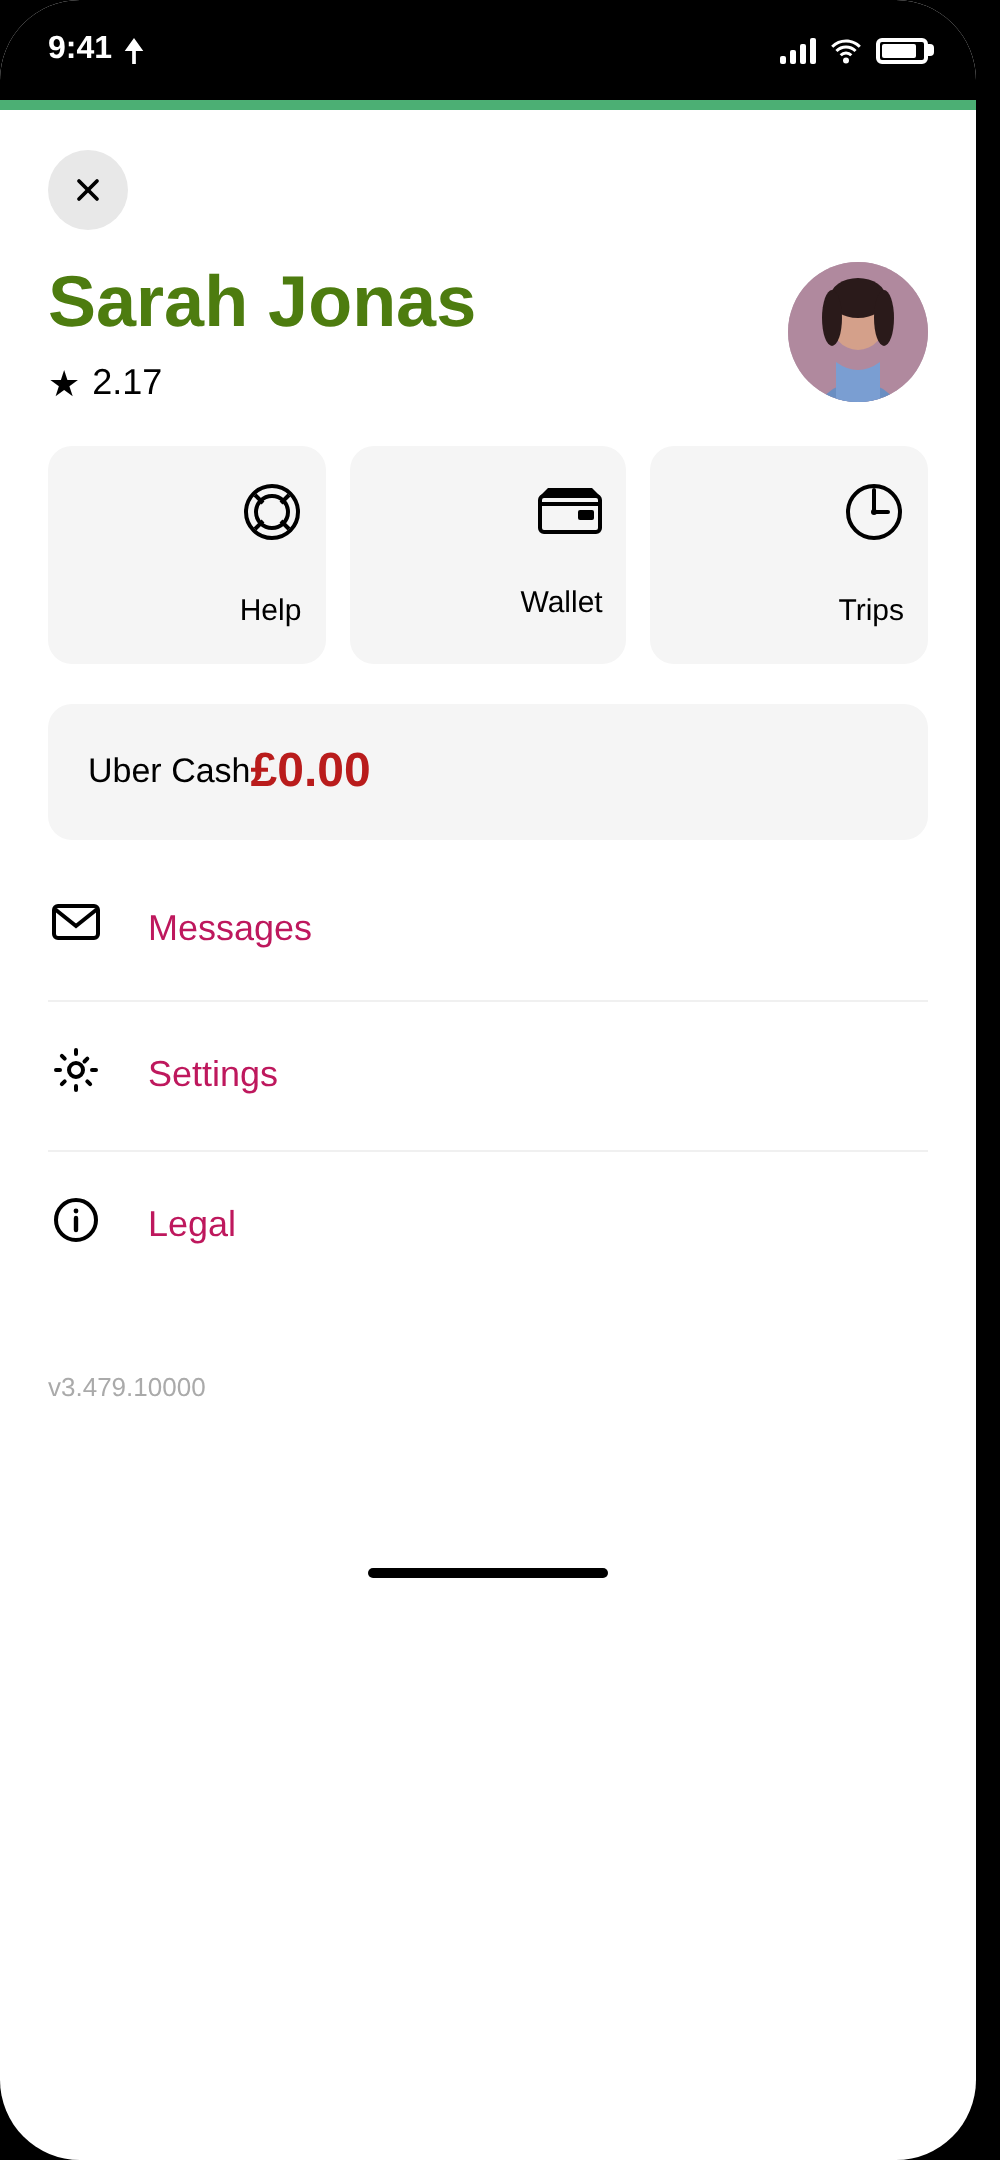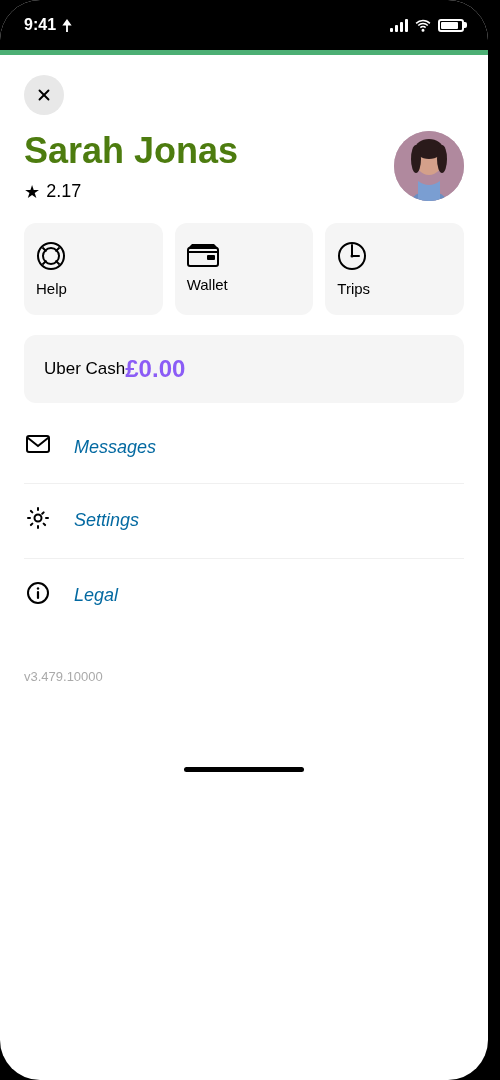--- a/index.html
+++ b/index.html
@@ -158,22 +158,22 @@
       gap: 12px;
       margin: 20px 0;
     }
     .action-card {
       flex: 1;
       background: #f5f5f5;
       border-radius: 12px;
       padding: 18px 12px;
       display: flex;
       flex-direction: column;
-      align-items: flex-start;
-      gap: 5px;
+      align-items: flex-end;
+      gap: 22px;
       cursor: pointer;
     }
     .action-icon {
       font-size: 26px;
       line-height: 1;
     }
     .action-label {
       font-size: 15px;
       color: #000;
       font-weight: 400;
@@ -190,21 +190,21 @@
       cursor: pointer;
     }
     .cash-label {
       font-size: 17px;
       color: #000;
       font-weight: 400;
     }
     .cash-amount {
       font-size: 24px;
       font-weight: 600;
-      color: #8b5cf6;
+      color: #b91c1c;
     }
     
     .menu-list {
       margin-top: 10px;
     }
     .menu-item {
       display: flex;
       align-items: center;
       gap: 22px;
       padding: 22px 0;
@@ -216,23 +216,22 @@
     }
     .menu-item-icon {
       font-size: 22px;
       color: #000;
       width: 28px;
       text-align: center;
       flex-shrink: 0;
     }
     .menu-item-label {
       font-size: 18px;
-      color: #0369a1;
+      color: #be185d;
       font-weight: 400;
-      font-style: italic;
     }
     .menu-divider {
       height: 1px;
       background: #f0f0f0;
       margin: 0;
     }
     
     .version-text {
       font-size: 13px;
       color: #aaa;

